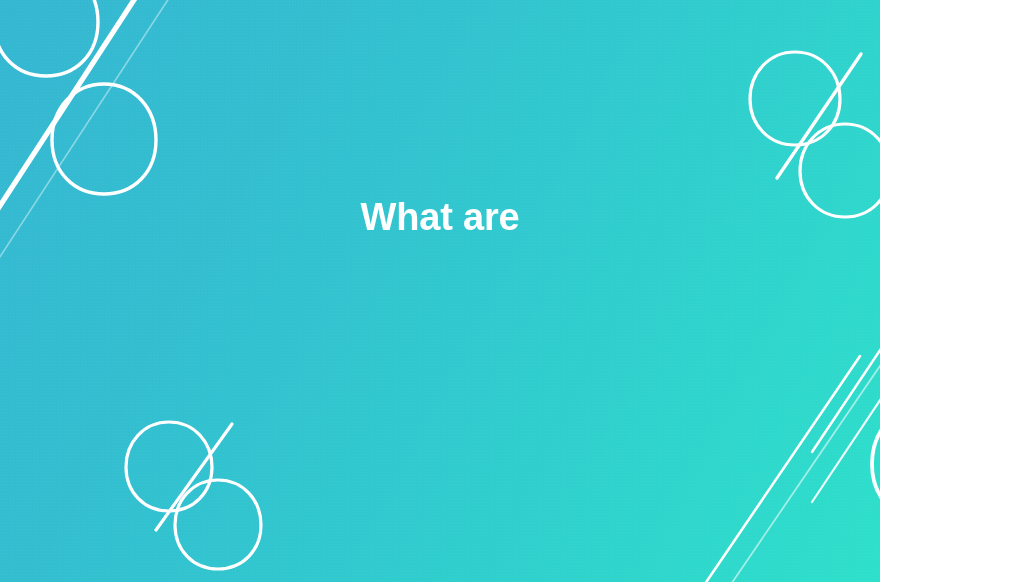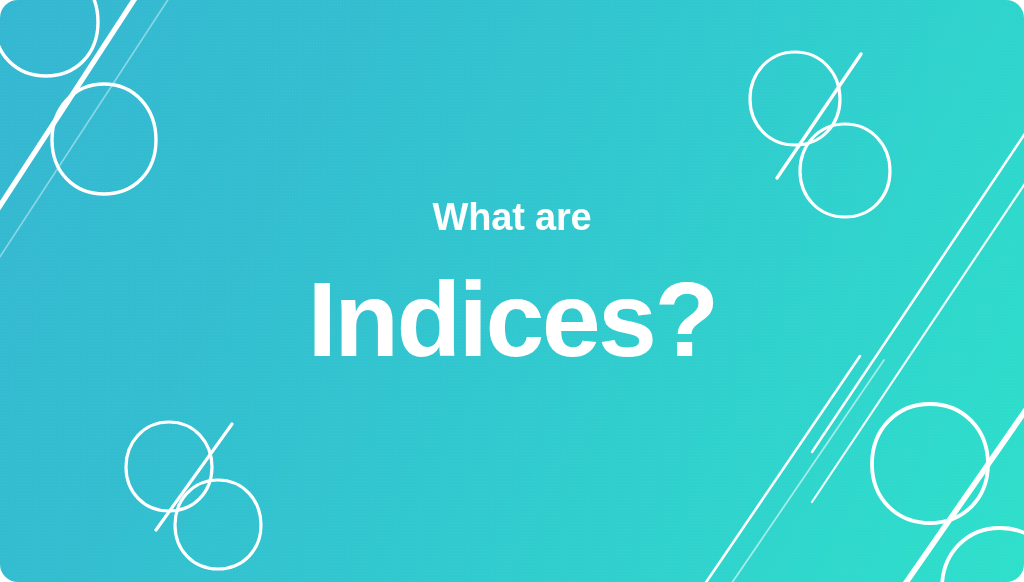--- a/index.html
+++ b/index.html
@@ -7,26 +7,25 @@
 
   html, body {
     width: 1024px;
     height: 582px;
     overflow: hidden;
     background: #ffffff;
   }
 
   #slide {
     position: relative;
-    width: 1024px;
+    width: 880px;
     height: 582px;
     overflow: hidden;
     font-family: "Liberation Sans", sans-serif;
     background: linear-gradient(118deg, #35b7d2 0%, #33bed0 28%, #31c8cf 52%, #2fd5cc 78%, #2ee0cb 100%);
-    border-radius: 18px;
   }
 
   
   #grain {
     position: absolute;
     inset: 0;
     pointer-events: none;
     opacity: 0.055;
     background-image:
       radial-gradient(rgba(255,255,255,0.8) 0.5px, transparent 0.6px),
@@ -125,16 +124,15 @@
     <g stroke="#ffffff" stroke-linecap="round">
       <line x1="860" y1="356" x2="694" y2="600" stroke-width="2.6"></line>
       <line x1="884" y1="360" x2="712" y2="612" stroke-width="1.8" stroke-opacity="0.55"></line>
     </g>
   </svg>
 
   <div id="grain"></div>
 
   <div id="content">
     <div class="eyebrow">What are</div>
-    <h1 class="headline">Indices?</h1>
   </div>
 
 </div>
 
 </body></html>

